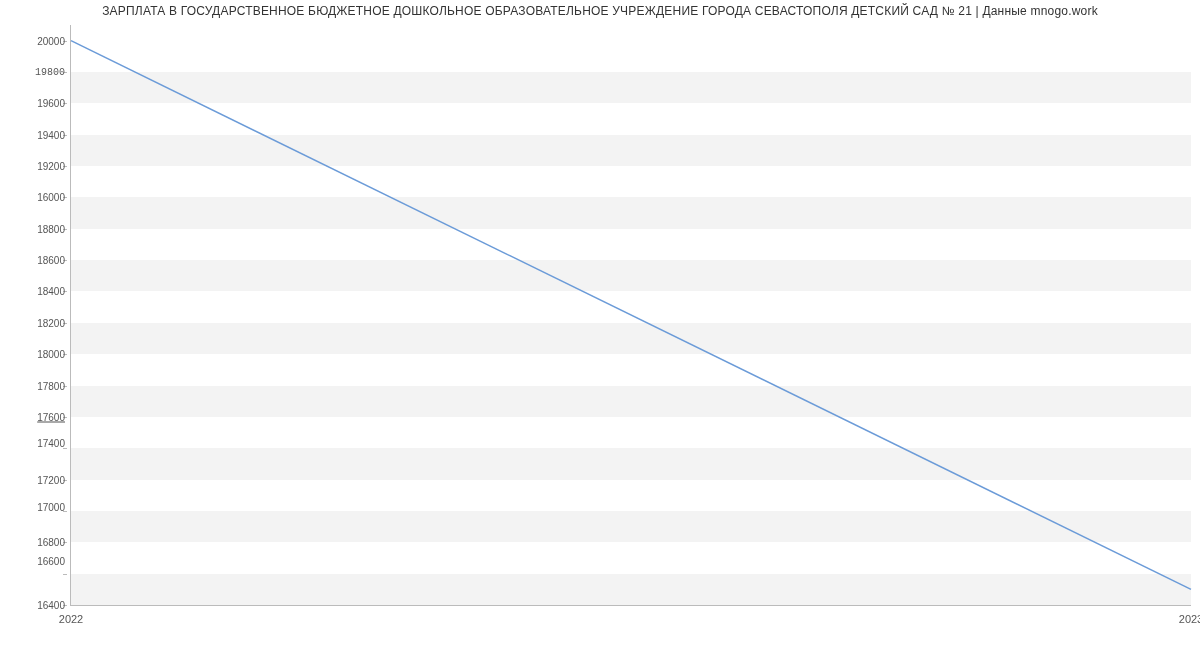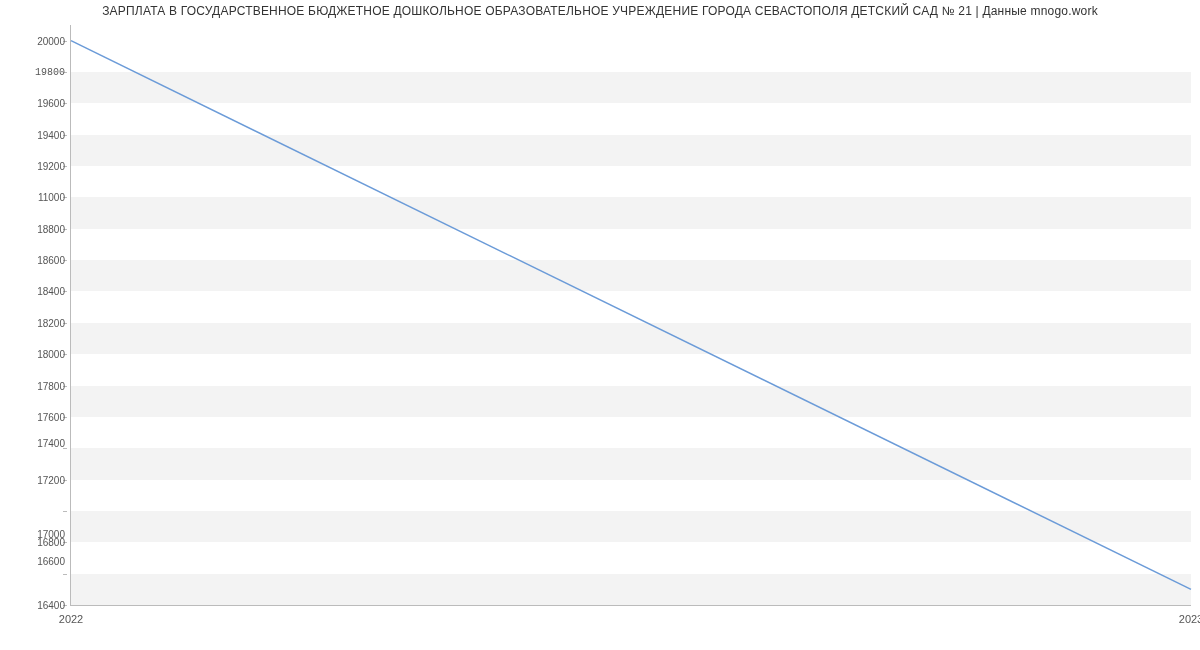--- a/index.html
+++ b/index.html
@@ -115,29 +115,29 @@
       <div class="y-tick" style="top: 109.73px;"></div>
       <div class="y-tick" style="top: 78.3784px;"></div>
       <div class="y-tick" style="top: 47.027px;"></div>
       <div class="y-tick" style="top: 15.6757px;"></div>
       <div class="x-label" style="left: 0px; margin-top: 40px;">2022</div>
       <div class="x-label" style="left: 1120px;">2023</div>
     </div>
 <div class="y-label" style="top: 605px;">16400</div>
     <div class="y-label" style="top: 561px; text-align: right;">16600</div>
     <div class="y-label" style="top: 542.297px;">16800</div>
-    <div class="y-label" style="top: 534px; margin-left: 33px;">17000</div>
+    <div class="y-label" style="top: 507px; margin-left: 33px;">17000</div>
     <div class="y-label" style="top: 479.595px;">17200</div>
     <div class="y-label" style="top: 443px;">17400</div>
-    <div class="y-label" style="top: 416.892px;">17600</div>
+    <div class="y-label" style="top: 416.892px; text-decoration: underline;">17600</div>
     <div class="y-label" style="top: 385.541px; margin-left: 36px;">17800</div>
     <div class="y-label" style="top: 354.189px;">18000</div>
     <div class="y-label" style="top: 322.838px;">18200</div>
     <div class="y-label" style="top: 291.486px;">18400</div>
     <div class="y-label" style="top: 260.135px;">18600</div>
     <div class="y-label" style="top: 228.784px;">18800</div>
-    <div class="y-label" style="top: 197.432px;">11000</div>
+    <div class="y-label" style="top: 197.432px;">16000</div>
     <div class="y-label" style="top: 166.081px;">19200</div>
     <div class="y-label" style="top: 134.73px; margin-left: 32px;">19400</div>
     <div class="y-label" style="top: 103.378px;">19600</div>
     <div class="y-label" style="top: 72.027px; font-family: Liberation Mono, monospace;">19800</div>
     <div class="y-label" style="top: 40.6757px;">20000</div>
   </div>
 
 </body></html>

